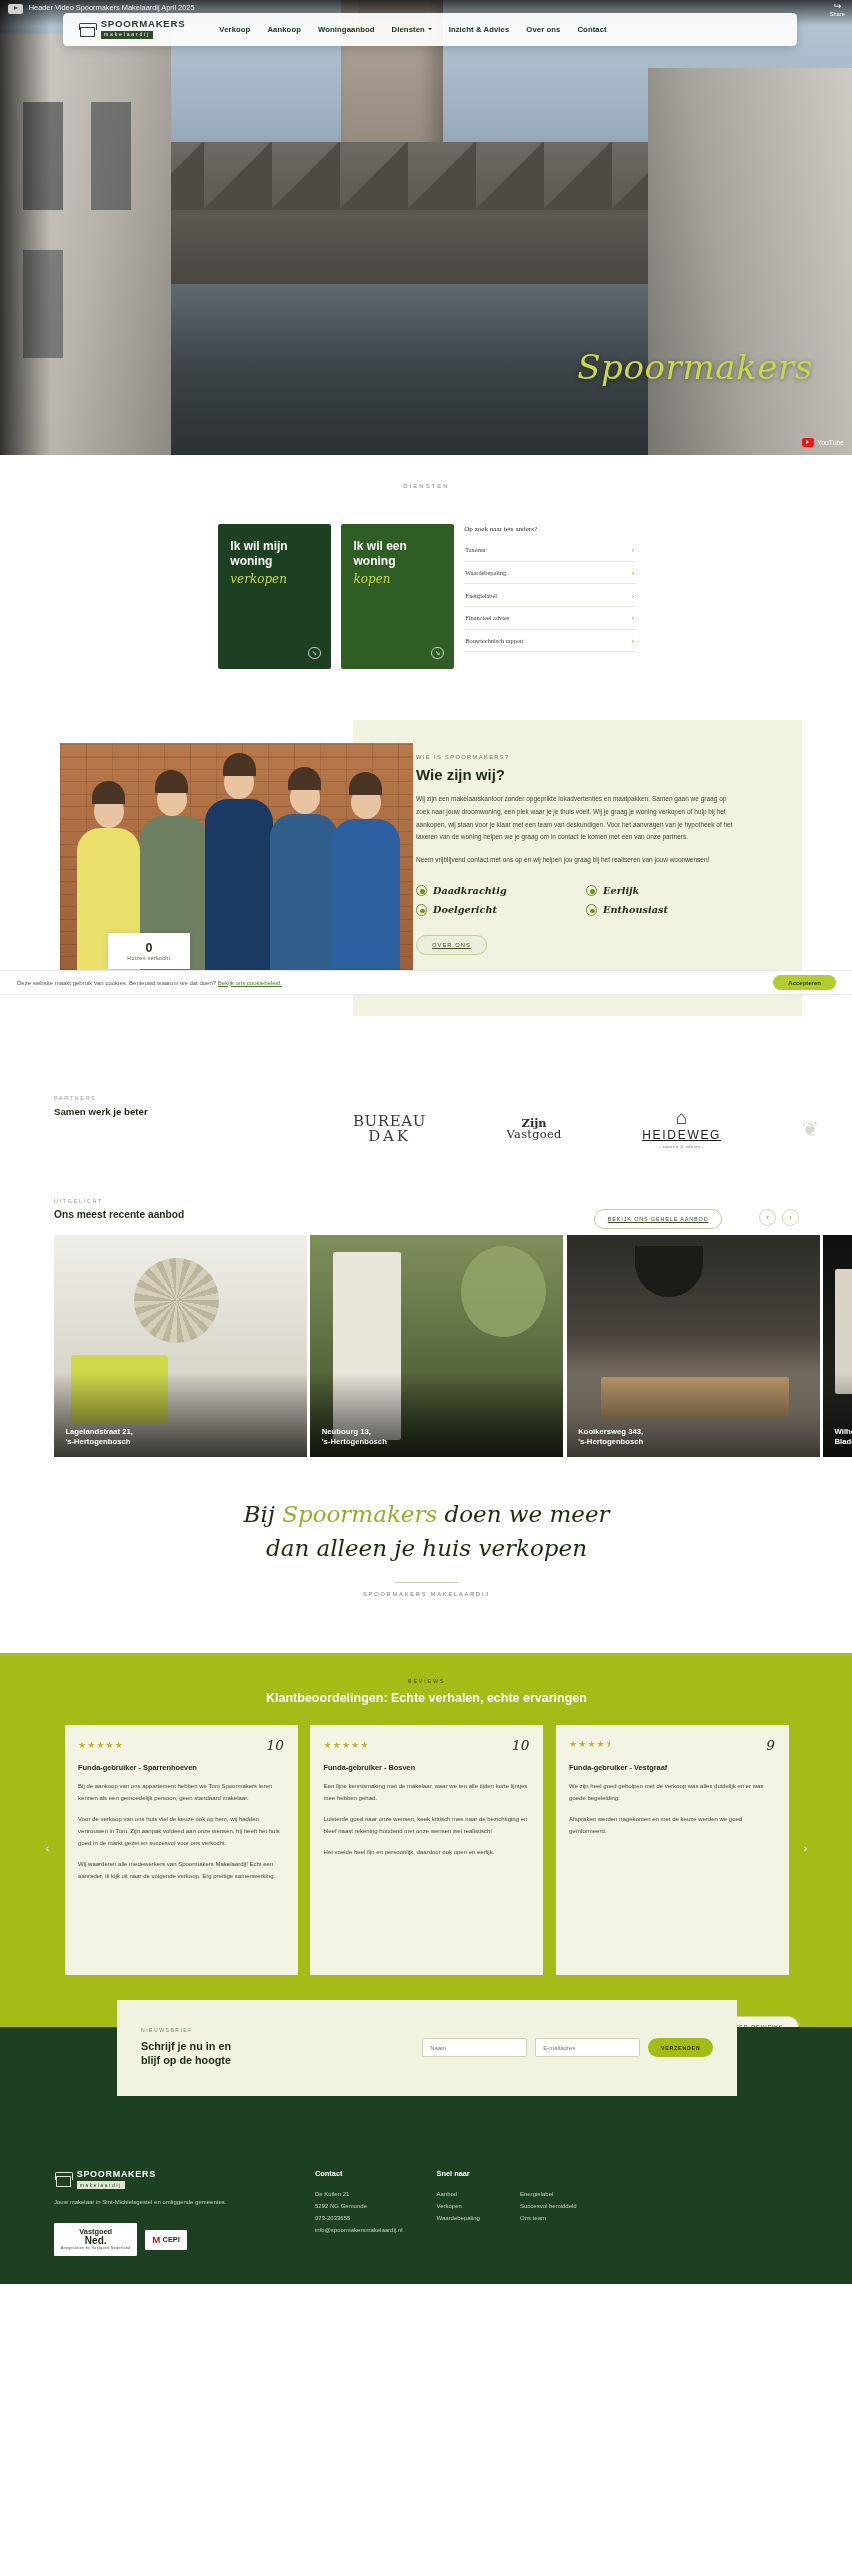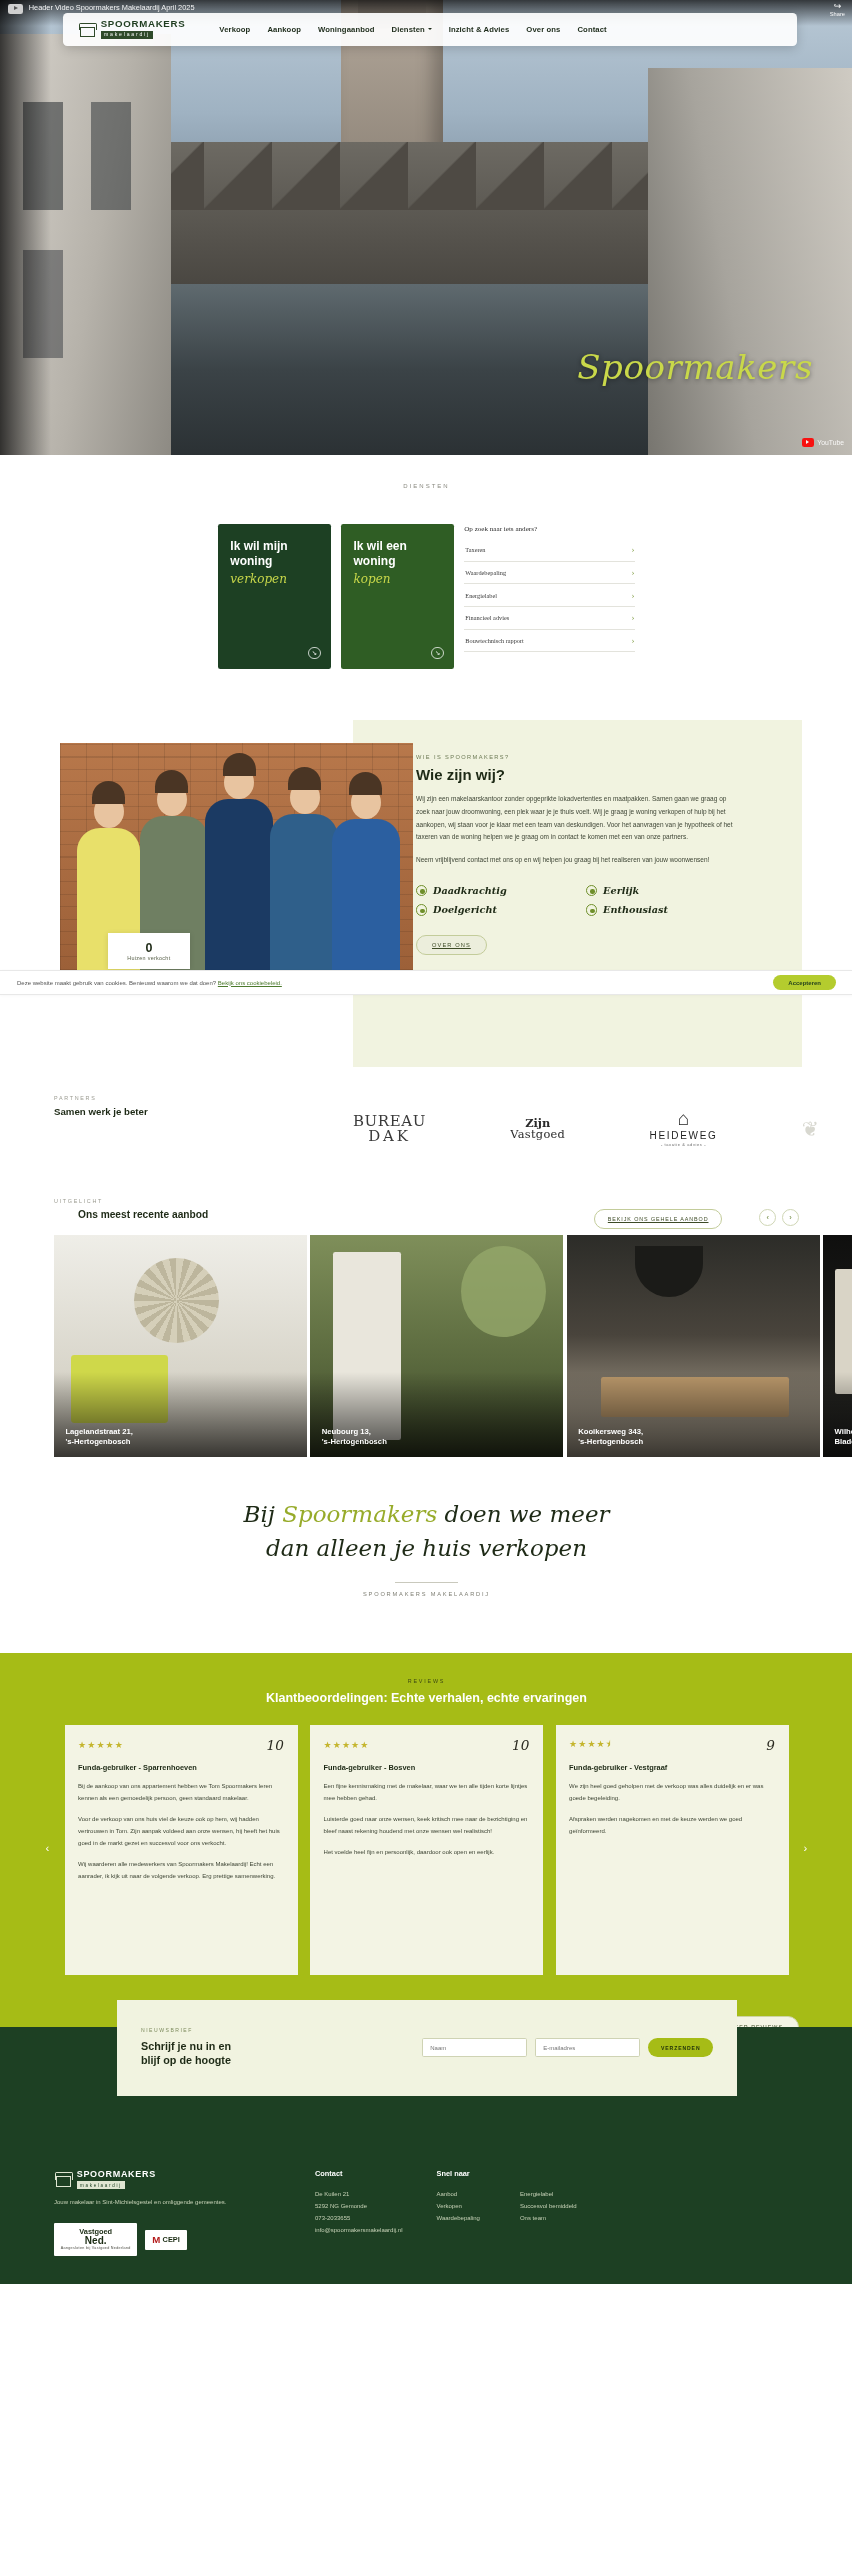--- a/index.html
+++ b/index.html
@@ -176,21 +176,21 @@
     display:flex; align-items:center; justify-content:space-between;
     border-bottom:0.6px solid #e3e3dc; padding:6.3px 1.1px; font-size:6.3px; color:#3b3b3b;
   }
   .link-row .chev { color:#6f8f2a; font-size:7.4px; }
 
   
   .about {
     position:relative; margin-top: 51px; height: 341px;
   }
   .about-panel {
-    position:absolute; left:353px; top:0; width:449px; height:347px;
+    position:absolute; left:353px; top:0; width:449px; height:296px;
     background:#f1f3e0;
   }
   .about-inner { padding: 34px 40px 0 63px; }
   .about-eyebrow { font-size:5.7px; letter-spacing:1.4px; color:#6d7a55; text-transform:uppercase; }
   .about-title { font-size:15px; font-weight:bold; color:#1e2a16; margin-top:5.7px; }
   .about-p { font-size:6.5px; line-height:1.95; color:#3d4434; margin-top:10.2px; max-width:318px; }
   .tags { display:flex; flex-wrap:wrap; gap: 8px 45px; margin-top:18px; max-width:318px; }
   .tag { display:flex; align-items:center; gap:5.7px; width:125px; }
   .tag-dot {
     width:11.4px;height:11.4px;border-radius:50%;border:0.6px solid #6f8f2a; position:relative; flex:0 0 auto;
@@ -244,28 +244,28 @@
     display:flex; align-items:center; justify-content:space-between;
   }
   .logo-dak { text-align:center; color:#3a3a3a; font-family:"DejaVu Serif", serif; line-height:1.05; }
   .logo-dak .l1 { font-size:15px; letter-spacing:0.6px; }
   .logo-dak .l2 { font-size:15px; letter-spacing:2.8px; }
   .logo-stam { text-align:center; line-height:1.0; }
   .logo-stam .l1 { font-family:"DejaVu Serif", serif; font-size:11.4px; font-weight:bold; color:#2b2b2b;}
   .logo-stam .l2 { font-family:"DejaVu Serif", serif; font-size:11.4px; color:#2b2b2b; letter-spacing:0.3px;}
   .logo-heide { text-align:center; }
   .logo-heide .mark { font-size:19.3px; line-height:16px; color:#1f1f1f; }
-  .logo-heide .l1 { font-size:10px; letter-spacing:1.7px; color:#1f1f1f; margin-top:2.3px;}
+  .logo-heide .l1 { font-size:12px; letter-spacing:1.7px; color:#1f1f1f; margin-top:2.3px;text-decoration:underline;}
   .logo-heide .l2 { font-size:4px; letter-spacing:0.6px; color:#6a6a6a; margin-top:1.7px;}
   .logo-ghost { font-size:20.5px; color:#d8d8d0; }
 
   
   .aanbod-head { padding: 0 54px; margin-top: 23px; position:relative; }
   .aanbod-eyebrow { font-size:5.4px; letter-spacing:1.7px; color:#9a9a90; text-transform:uppercase; }
-  .aanbod-title { font-size:10.2px; font-weight:bold; color:#1e2a16; margin-top:4.5px;margin-left:24px; }
+  .aanbod-title { font-size:10.2px; font-weight:bold; color:#1e2a16; margin-top:4.5px; }
   .aanbod-btn {
     position:absolute; right:131px; top:10.2px; border:0.6px solid #c3cc9a; color:#3c4a25; background:#fff;
     font-size:5.4px; letter-spacing:0.9px; padding:6.3px 12.5px; border-radius:11.4px; text-transform:uppercase;
   }
   .arrows { position:absolute; right:54px; top:10.2px; display:flex; gap:5.7px; }
   .arrow-btn {
     width:17px;height:17px;border-radius:50%;border:0.6px solid #cfd6b5; background:#fff; color:#5e7b2a;
     display:flex;align-items:center;justify-content:center;font-size:7.4px;
   }
   .cards { display:flex; gap:3.4px; margin-top:15px; padding-left:54px; }

